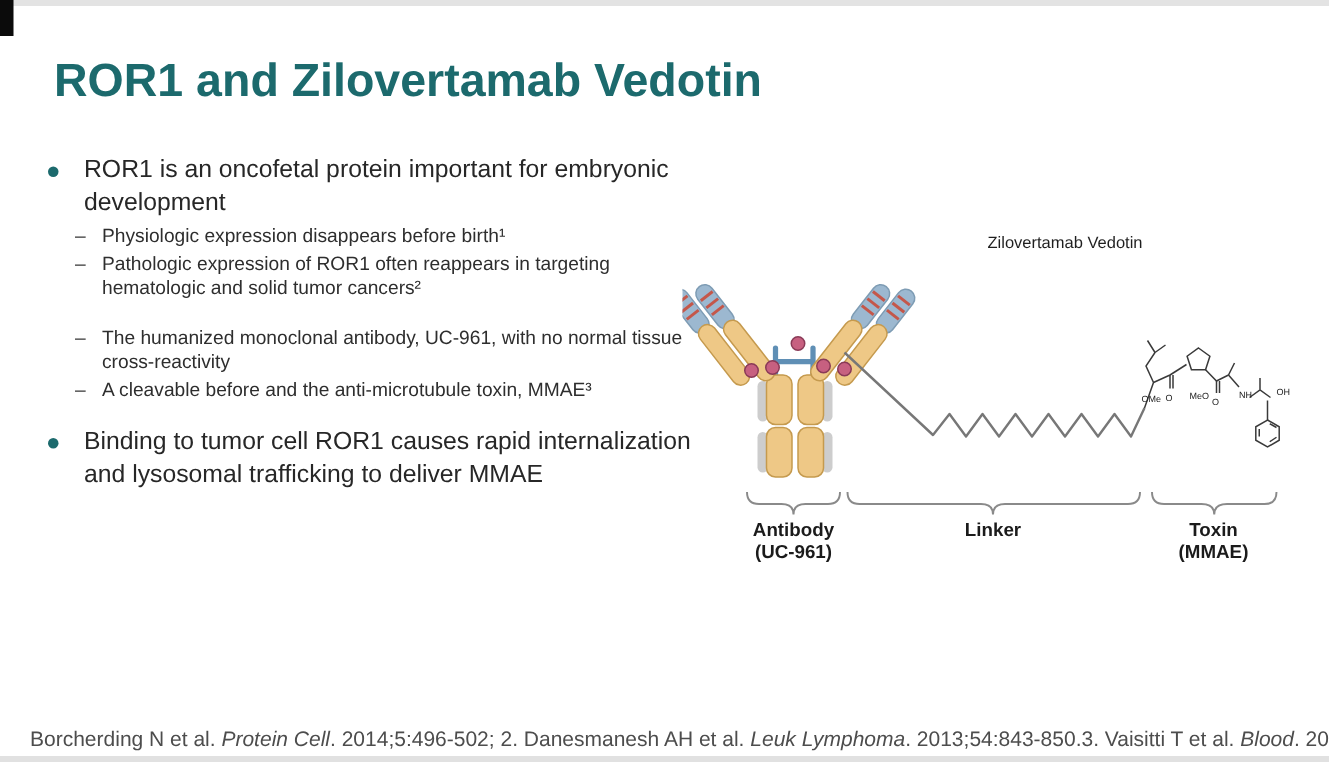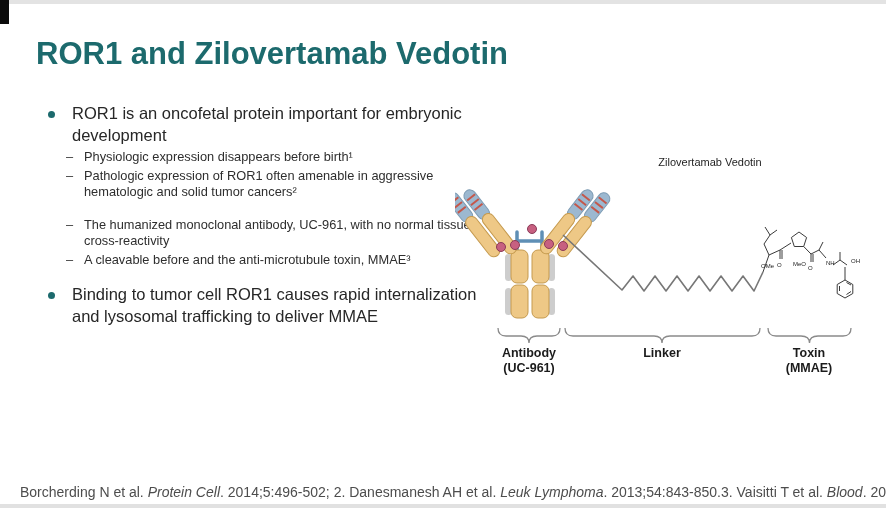--- a/index.html
+++ b/index.html
@@ -8,21 +8,21 @@
     font-family:"Liberation Sans",sans-serif;overflow:hidden;color:#272727;padding-left:26px;
   }
   .edge-top{position:absolute;top:0;left:0;width:886px;height:4px;background:#e3e3e3;}
   .edge-right{position:absolute;top:0;right:0;width:8px;height:508px;background:#dfdfdf;}
   .edge-bottom{position:absolute;bottom:0;left:0;width:886px;height:4px;background:#e1e1e1;}
   .corner-mark{position:absolute;top:0;left:0;width:9px;height:24px;background:#0b0b0b;}
   .title{
     position:absolute;left:36px;top:36px;margin:0;
     font-size:31px;font-weight:bold;color:#1c6a6d;letter-spacing:0;
   }
-  .bullets{position:absolute;left:44px;top:103px;width:440px;}
+  .bullets{position:absolute;left:28px;top:103px;width:440px;}
   .group{margin-bottom:16px;}
   .main{display:flex;align-items:flex-start;}
   .dot{flex:0 0 auto;width:7px;height:7px;border-radius:50%;background:#1c6a6d;margin:8px 17px 0 4px;}
   .mtext{flex:1;font-size:16.5px;line-height:21.5px;color:#272727;}
   .subs{margin:3px 0 0 22px;}
   .sub{display:flex;align-items:flex-start;margin-bottom:2px;}
   .dash{flex:0 0 18px;font-size:12.8px;line-height:16.5px;color:#3c3c3c;}
   .stext{flex:1;font-size:12.8px;line-height:16.5px;color:#2e2e2e;}
   .diagram-title{
     position:absolute;left:570px;top:156px;width:280px;text-align:center;
@@ -53,21 +53,21 @@
         <span class="dot"></span>
         <span class="mtext">ROR1 is an oncofetal protein important for embryonic development</span>
       </div>
       <div class="subs">
         <div class="sub">
           <span class="dash">–</span>
           <span class="stext">Physiologic expression disappears before birth¹</span>
         </div>
         <div class="sub">
           <span class="dash">–</span>
-          <span class="stext">Pathologic expression of ROR1 often amenable in aggressive hematologic and solid tumor cancers²</span>
+          <span class="stext">Pathologic expression of ROR1 often reappears in targeting hematologic and solid tumor cancers²</span>
         </div>
       </div>
     </div>
 
 
     <div class="group">
       <div class="subs">
         <div class="sub">
           <span class="dash">–</span>
           <span class="stext">The humanized monoclonal antibody, UC-961, with no normal tissue cross-reactivity</span>

